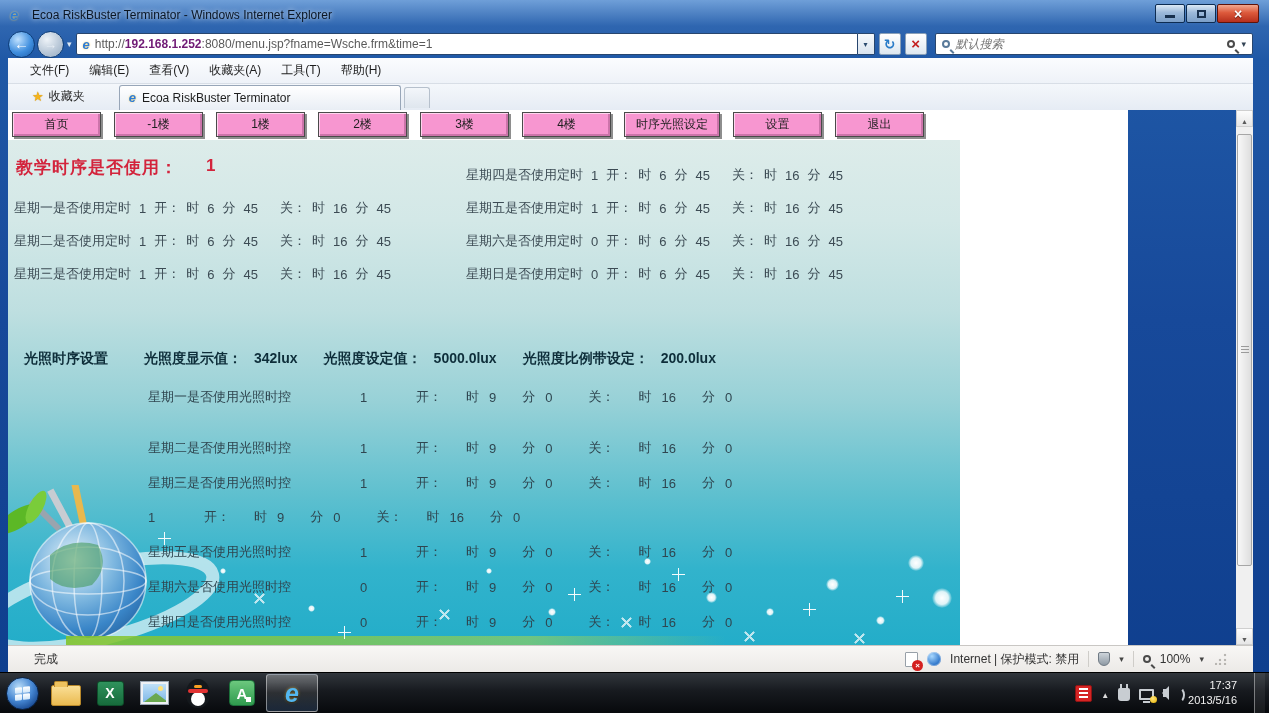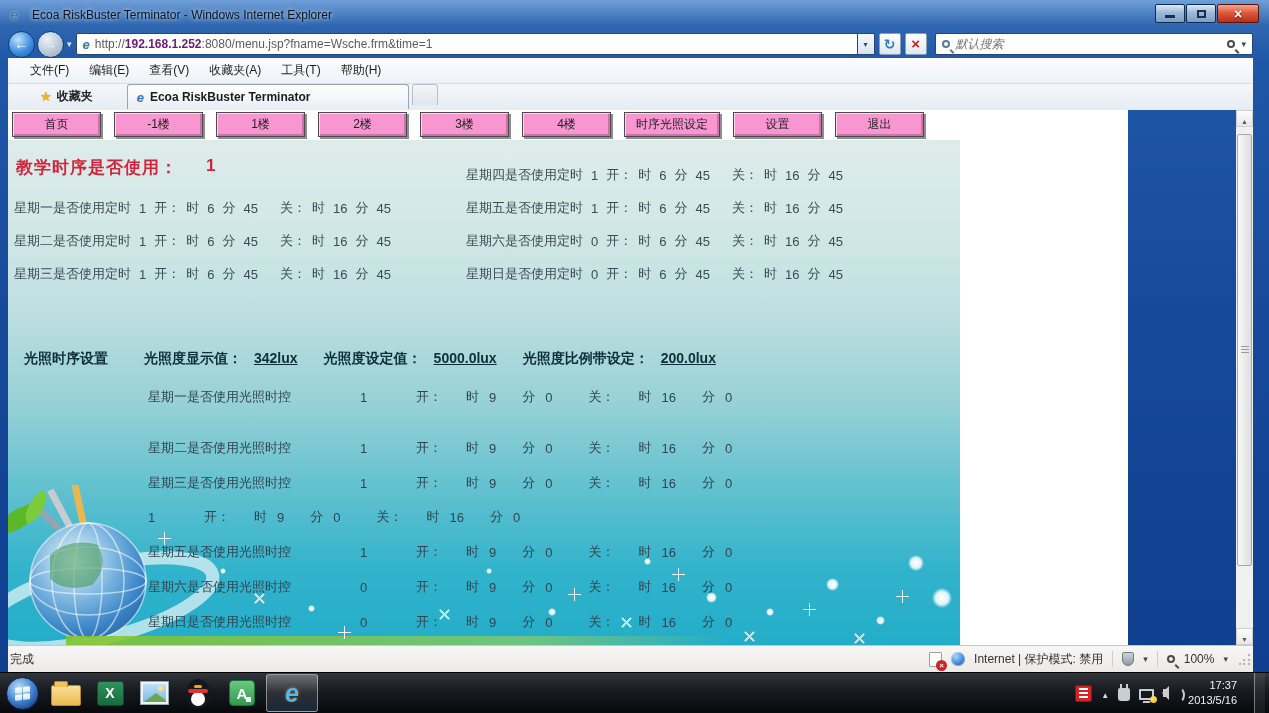--- a/index.html
+++ b/index.html
@@ -52,21 +52,21 @@
   .mag::after { content:""; position:absolute; width:2px; height:5px; background:#5a7a9a; left:7px; top:7px; transform:rotate(-45deg); }
   .search .ph { color:#767676; font-style:italic; flex:1; }
   .search .g-drop { color:#345; font-size:9px; }
 
   
   .menubar { position:absolute; left:8px; right:16px; top:58px; height:26px;
     background:linear-gradient(#fbfcfe,#eef2f8); border-bottom:1px solid #d8dee6;
     display:flex; align-items:center; padding-left:12px; font-size:12px; color:#1d1d1d; }
   .menu-item { padding:4px 10px; }
   .favbar { position:absolute; left:8px; right:16px; top:84px; height:26px;
-    background:linear-gradient(#f4f7fb,#e6ecf4); display:flex; align-items:flex-start; padding-left:22px;font-weight:bold; }
+    background:linear-gradient(#f4f7fb,#e6ecf4); display:flex; align-items:center; padding-left:14px; }
   .fav-btn { display:flex; align-items:center; gap:5px; font-size:12px; color:#222; padding:4px 10px 5px; }
   .g-star::before{ content:"★"; color:#f4b41e; font-size:13px; text-shadow:0 0 1px #b07900; }
   .tab { margin-left:24px; width:282px; height:25px; background:linear-gradient(#ffffff,#e9eef5);
     border:1px solid #98a6b8; border-bottom:none; border-radius:3px 3px 0 0;
     display:flex; align-items:center; gap:6px; padding:0 9px; font-size:12px; color:#1d1d1d; white-space:nowrap; }
   .tab .efav { font-size:13px; }
   .tab-stub { width:26px; height:21px; margin-left:3px; background:linear-gradient(#f3f6fa,#dfe6ee);
     border:1px solid #b6c0cc; border-bottom:none; border-radius:3px 3px 0 0; }
 
   
@@ -85,21 +85,21 @@
     font-size:17px; font-weight:bold; color:#d3243c; letter-spacing:1px; }
   .trow { position:absolute; display:flex; align-items:center; gap:6px; font-size:13px; color:#3c4b54; white-space:nowrap; }
   .trow .off { margin-left:14px; }
   .trow .tv { padding:0 2px; }
 
   
   .light-header { position:absolute; left:16px; top:210px; display:flex; align-items:baseline;
     font-size:14px; font-weight:bold; color:#0e2e3a; white-space:nowrap; }
   .light-header .sec { margin-right:36px; }
   .light-header .lab { margin-right:12px; }
-  .light-header .val { margin-right:26px; font-size:14px;text-decoration:underline; }
+  .light-header .val { margin-right:26px; font-size:14px; }
   .lrow { position:absolute; left:140px; display:flex; align-items:center; font-size:13px; color:#2f4650; white-space:nowrap; }
   .lrow .ll { width:212px; }
   .lrow .le { width:26px; }
   .lrow .lon { margin-left:30px; margin-right:24px; }
   .lrow .lk { margin-right:10px; }
   .lrow .lv1 { margin-right:26px; }
   .lrow .lv2 { margin-right:36px; }
   .lrow .loff { margin-right:24px; }
 
   
@@ -120,21 +120,21 @@
   .g-down::before{ content:"▼"; font-size:7px; }
   .sb-up{ top:0; } .sb-down{ bottom:0; }
   .sb-thumb { position:absolute; left:1px; top:24px; width:15px; height:432px;
     background:linear-gradient(90deg,#f8f8f8,#dedede); border:1px solid #a6a6a6; border-radius:2px; }
   .sb-thumb::after { content:""; position:absolute; left:3px; top:50%; width:8px; height:7px; margin-top:-4px;
     background:repeating-linear-gradient(to bottom,#9a9a9a 0 1px,transparent 1px 3px); }
 
   
   .statusbar { position:absolute; left:8px; right:16px; bottom:0; height:27px;
     background:linear-gradient(#f8f7f5,#eceae7); border-top:1px solid #c9c7c4;
-    display:flex; align-items:center; padding:0 2px; font-size:12px; color:#333; }
+    display:flex; align-items:center; padding:0 26px; font-size:12px; color:#333; }
   .statusbar .flexsp { flex:1; }
   .sright { display:flex; align-items:center; gap:9px; }
   .sdiv { width:1px; height:16px; background:#cfcdc9; }
   .doc-err { width:13px; height:15px; background:#fff; border:1px solid #98a0a8; border-radius:1px; position:relative; }
   .doc-err::after { content:"×"; position:absolute; right:-6px; bottom:-5px; width:11px; height:11px; background:#d42020;
     color:#fff; border-radius:50%; font-size:8px; line-height:11px; text-align:center; font-weight:bold; }
   .globe-ic { width:14px; height:14px; border-radius:50%;
     background:radial-gradient(circle at 35% 30%,#a8d8ff,#2a72c8 70%,#1a4e90); box-shadow:inset 0 0 0 1px rgba(255,255,255,.35); }
   .shield-ic { width:12px; height:14px; background:linear-gradient(#cdd4da,#8f9aa4); border-radius:2px 2px 6px 6px; border:1px solid #707a84; }
   .mag.dark { border-color:#4a4a4a; } .mag.dark::after { background:#4a4a4a; }

